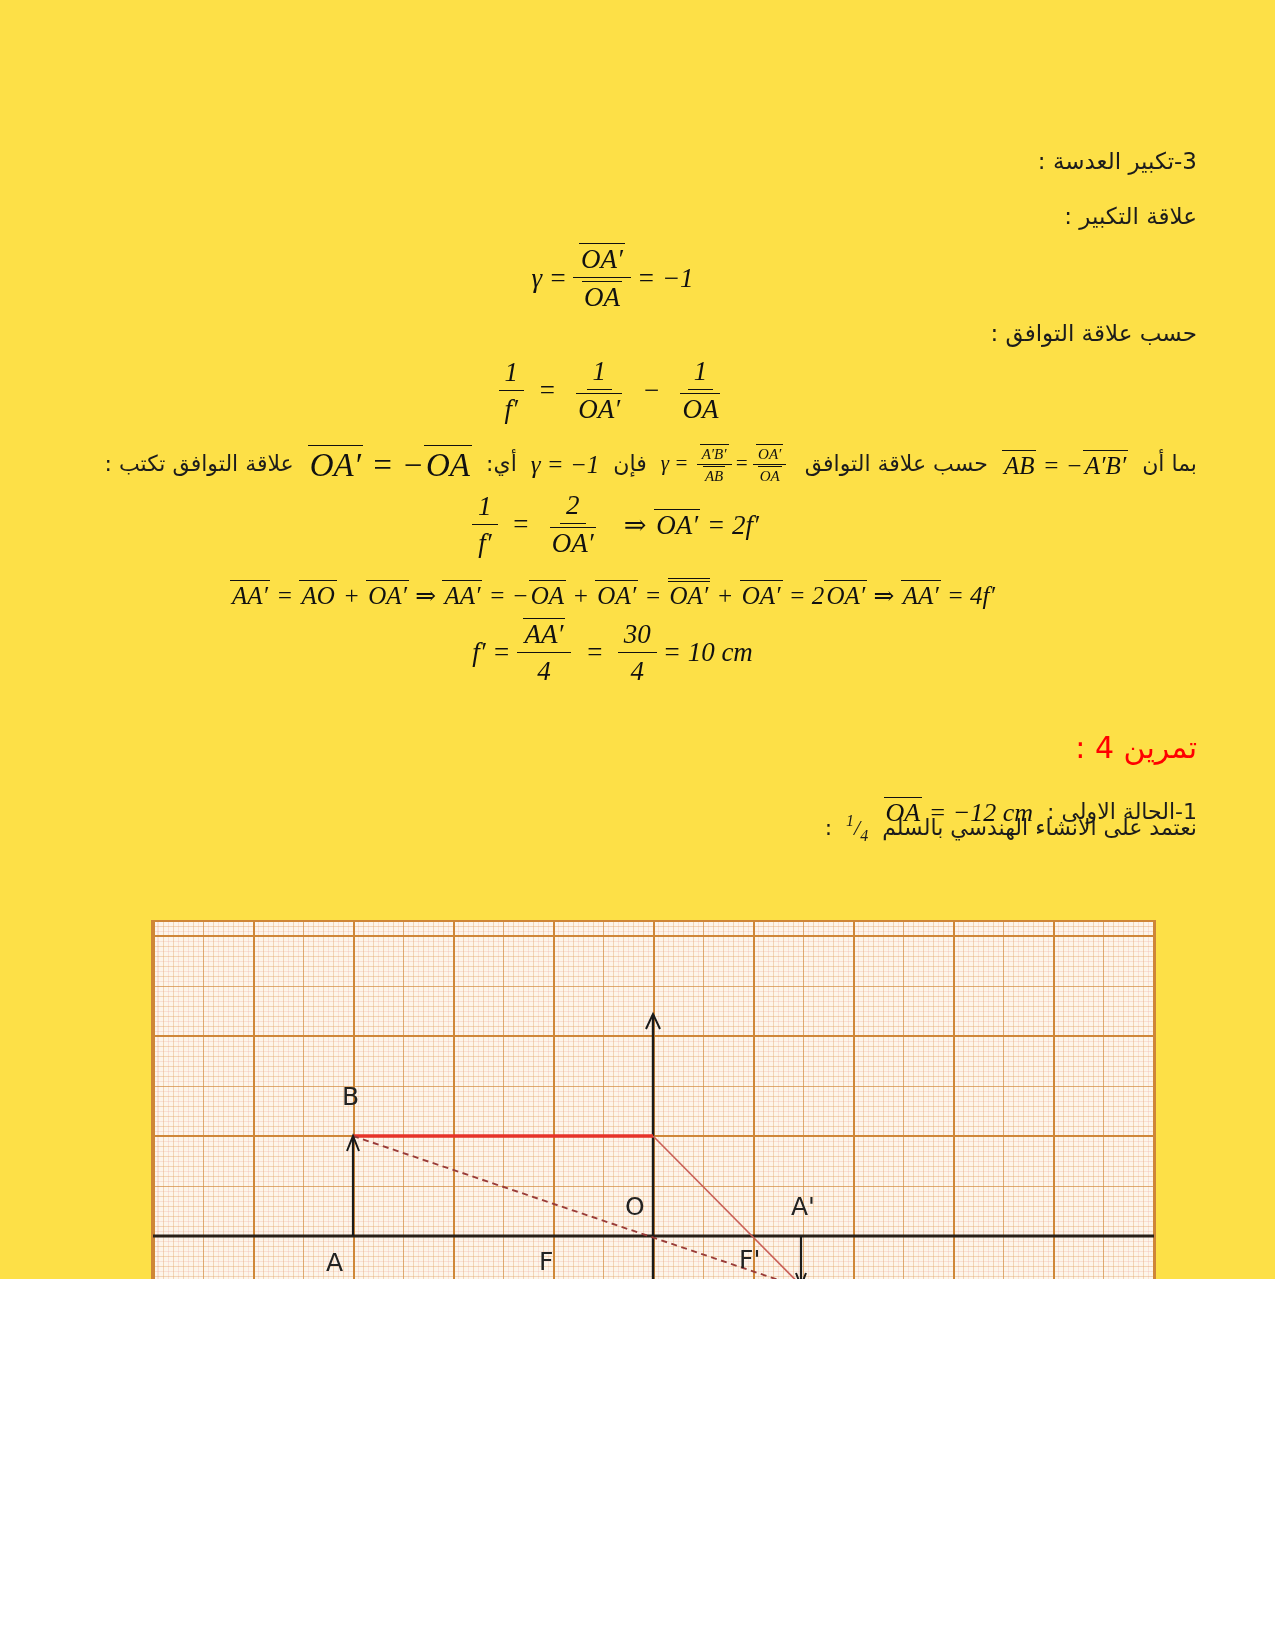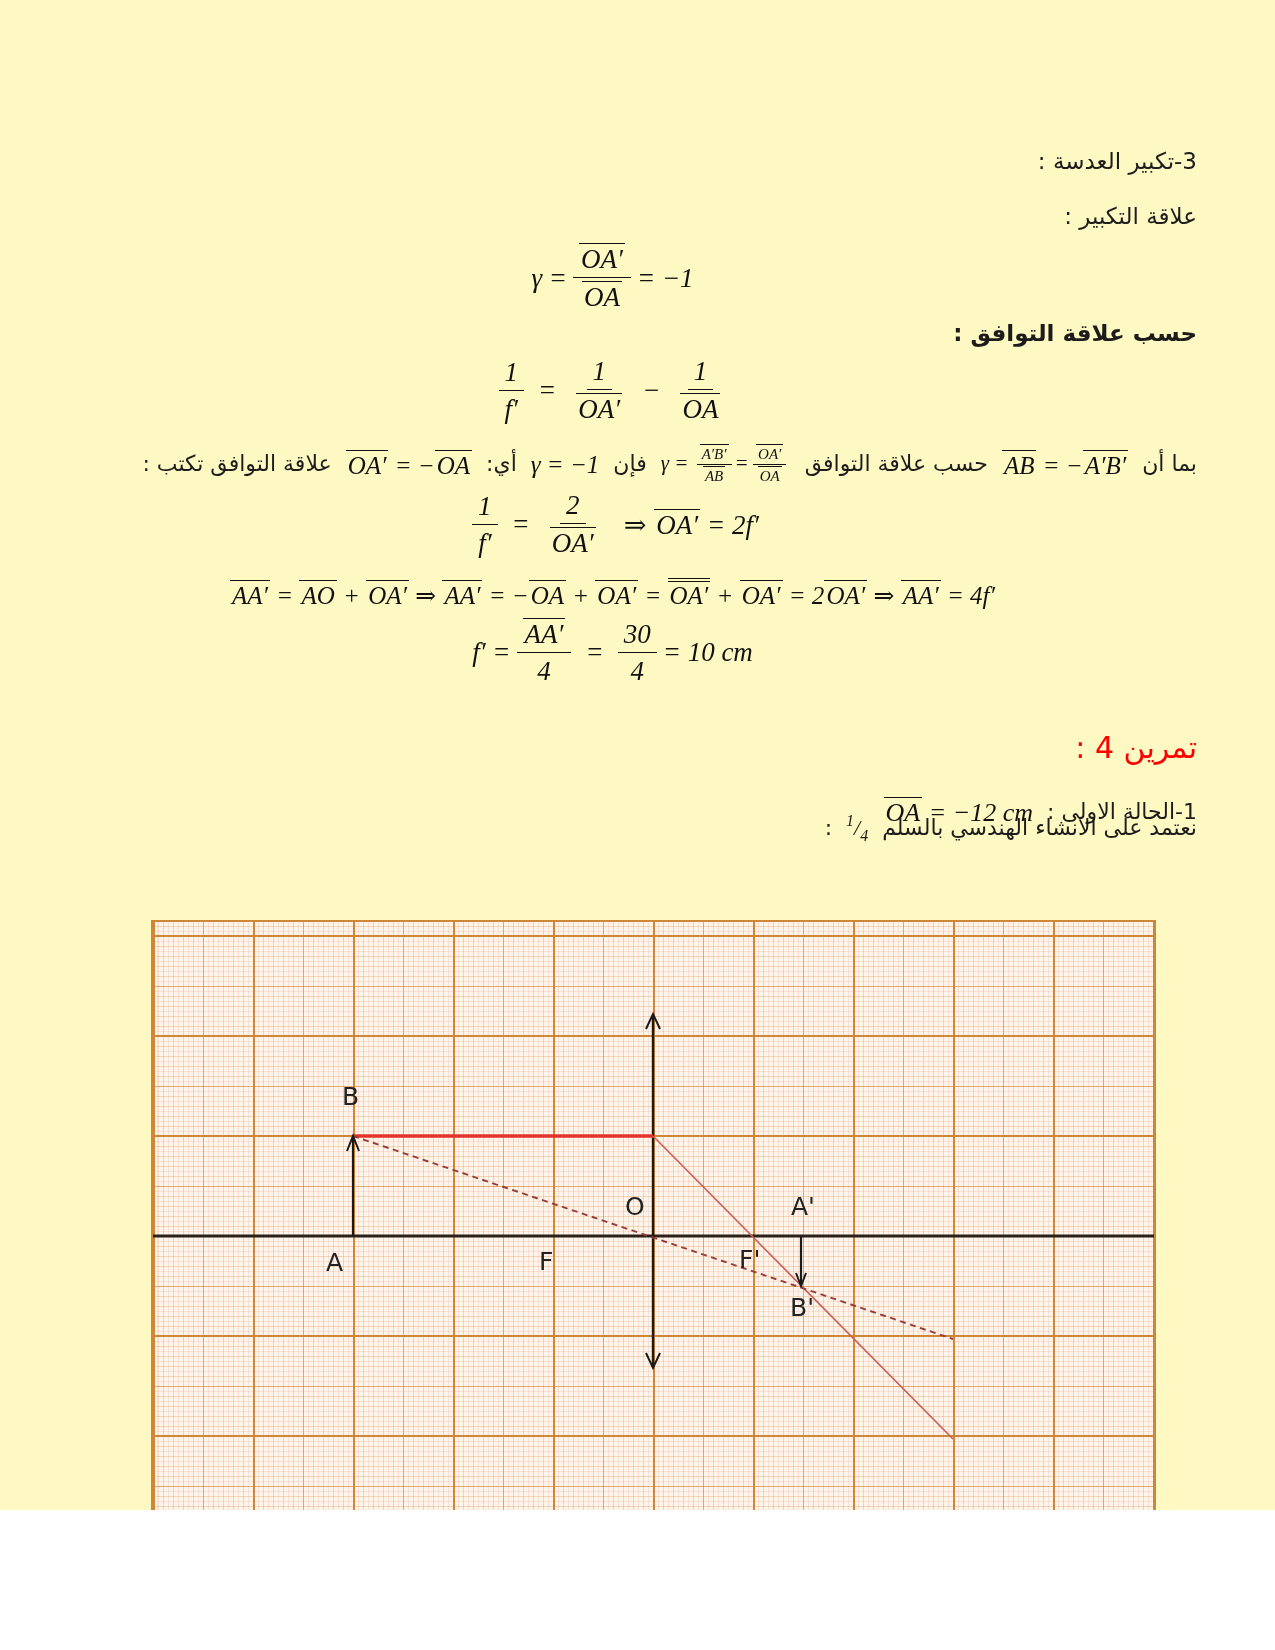--- a/index.html
+++ b/index.html
@@ -1,16 +1,16 @@
 <!DOCTYPE html>
 <html lang="ar"><head>
 <meta charset="utf-8">
 <style>
   html,body{margin:0;padding:0;background:#fff;}
-  #page{position:relative;width:1275px;height:1510px;background:#fef9c3;overflow:hidden;
+  #page{position:relative;width:1275px;height:1279px;background:#fde047;overflow:hidden;
         font-family:"DejaVu Sans",sans-serif;color:#1b1b1b;}
   
   .ar{position:absolute;right:78px;direction:rtl;white-space:nowrap;font-size:23px;color:#1c1c1c;}
   .red-heading{color:#ff0000;font-weight:normal;font-size:30px;}
   
   .math,.mathline{font-family:"Liberation Serif","DejaVu Serif",serif;font-style:italic;color:#111;}
   .formula{position:absolute;left:0;width:100%;display:flex;justify-content:center;align-items:center;
            font-size:27px;transform:translateX(-25px);}
   .frac{display:inline-flex;flex-direction:column;align-items:center;vertical-align:middle;margin:0 6px;}
   .frac .num{display:block;border-bottom:1.6px solid #111;padding:0 6px 2px;text-align:center;line-height:1.15;}
@@ -51,21 +51,21 @@
 
   <div class="formula math" style="top:243px;" dir="ltr">
     <span>γ =</span>
     <span class="frac">
       <span class="num"><span class="bar">OA′</span></span>
       <span class="den"><span class="bar">OA</span></span>
     </span>
     <span>= −1</span>
   </div>
 
-  <div class="ar" style="top:320px;font-weight:bold;">حسب علاقة التوافق :</div>
+  <div class="ar" style="top:320px;">حسب علاقة التوافق :</div>
 
   <div class="formula math" style="top:356px;" dir="ltr">
     <span class="frac">
         <span class="num"><span>1</span></span>
         <span class="den"><span>f′</span></span>
       </span>
     <span class="op">=</span>
     <span class="frac">
         <span class="num"><span>1</span></span>
         <span class="den"><span class="bar">OA′</span></span>
@@ -77,21 +77,21 @@
       </span>
   </div>
 
   <div class="ar" style="top:444px;font-size:22px;">
     <span>بما أن </span><span class="ltr math" style="font-size:25px;text-align:center;"><span class="bar">AB</span><span> = −</span><span class="bar">A′B′</span></span><span> حسب علاقة التوافق </span><span class="ltr math" style="font-size:21px;"><span>γ = </span><span class="frac sfrac">
           <span class="num"><span class="bar">A′B′</span></span>
           <span class="den"><span class="bar">AB</span></span>
         </span><span>=</span><span class="frac sfrac">
           <span class="num"><span class="bar">OA′</span></span>
           <span class="den"><span class="bar">OA</span></span>
-        </span></span><span> فإن </span><span class="ltr math" style="font-size:25px;"><span>γ = −1</span></span><span> أي: </span><span class="ltr math" style="font-size:25px;text-align:center;"><span class="bar">OA′</span><span> = −</span><span class="bar">OA</span></span><span> علاقة التوافق تكتب :</span>
+        </span></span><span> فإن </span><span class="ltr math" style="font-size:25px;"><span>γ = −1</span></span><span> أي: </span><span class="ltr math" style="font-size:33px;text-align:center;"><span class="bar">OA′</span><span> = −</span><span class="bar">OA</span></span><span> علاقة التوافق تكتب :</span>
   </div>
 
   <div class="formula math" style="top:490px;" dir="ltr">
     <span class="frac">
         <span class="num"><span>1</span></span>
         <span class="den"><span>f′</span></span>
       </span>
     <span class="op">=</span>
     <span class="frac">
         <span class="num"><span>2</span></span>

